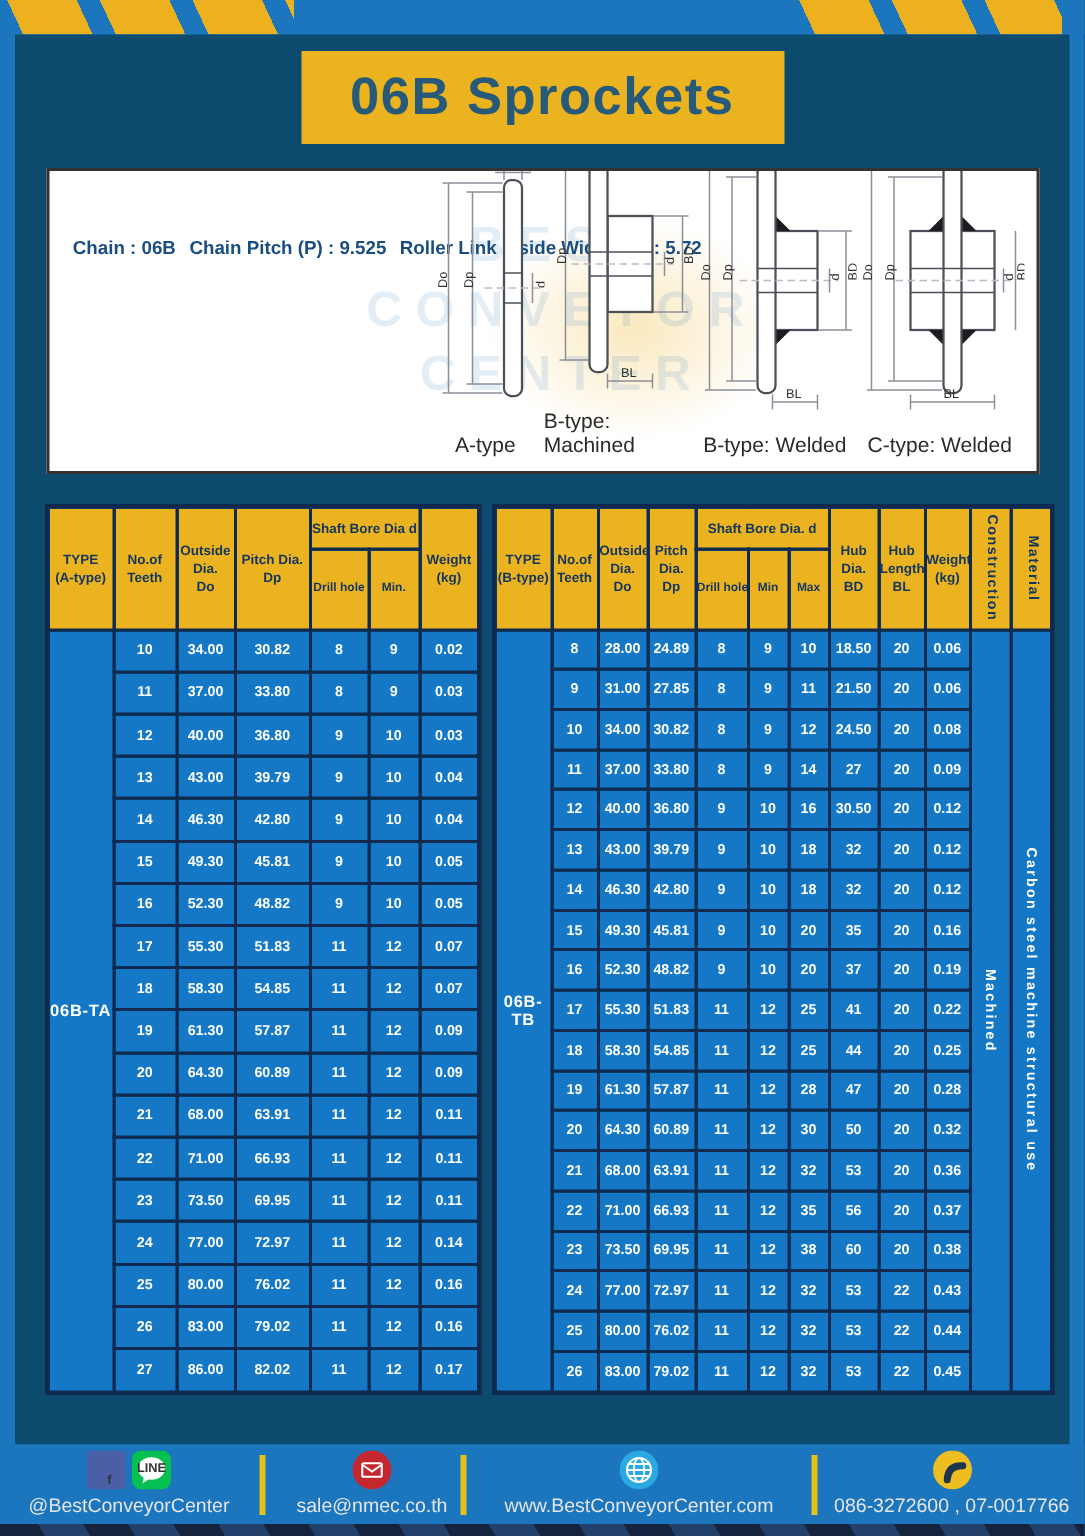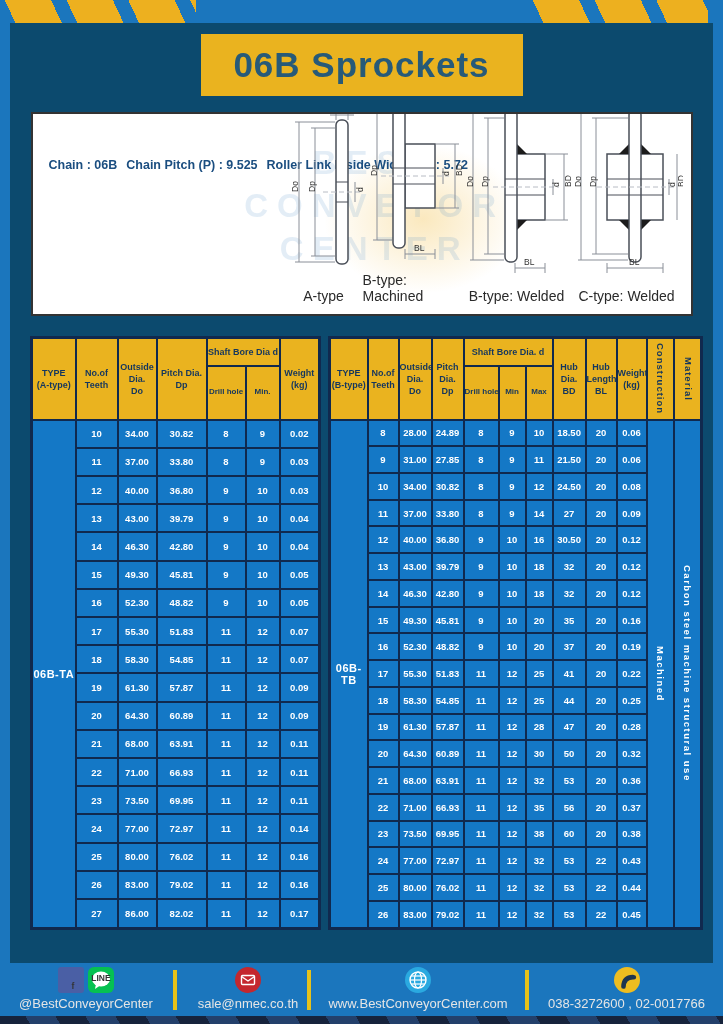--- a/index.html
+++ b/index.html
@@ -58,21 +58,21 @@
   tr.h1 { height:28px; } tr.h2 { height:54px; }
   td.type-cell { font-size:11px; letter-spacing:0.5px; }
   .vert { writing-mode:vertical-rl; }
   th.vert { font-size:9.5px !important; letter-spacing:1px; padding:2px 0; }
   td.vert { letter-spacing:1.5px; font-size:9.5px; }
   
   .footer { position:absolute; left:0; bottom:8px; width:723px; height:53px; background:#1b76bd;
             display:flex; align-items:stretch; }
   .fgroup { display:flex; flex-direction:column; align-items:center; justify-content:flex-start;
             padding-top:2px; }
-  .g1 { width:172px; } .g2 { width:128px;padding-left:12px; } .g3 { width:212px; } .g4 { flex:1; }
+  .g1 { width:172px; } .g2 { width:128px;padding-left:12px; } .g3 { width:228px; } .g4 { flex:1; }
   .fsep { width:4px; height:40px; background:#e6c21a; align-self:center; margin:0 1px; }
   .icon-row { display:flex; gap:4px; align-items:center; height:30px; }
   .ftext { font-size:13px; font-weight:normal; color:#e5e5e5; margin-top:1px; white-space:nowrap; }
   
   .strip { position:absolute; bottom:0; left:0; width:723px; height:8px;
            background:repeating-linear-gradient(60deg, #16233c 0 26px, #23406b 26px 52px); }
 </style>
 </head>
 <body>
 
@@ -714,17 +714,17 @@
   <div class="fsep"></div>
   <div class="fgroup g4">
     <div class="icon-row">
       <svg width="26" height="26" viewBox="0 0 26 26">
         <circle cx="13" cy="13" r="13" fill="#eebd20"></circle>
         <g transform="rotate(-42 13 13)">
           <path d="M6 15.5 q7 -7 14 0" fill="none" stroke="#1d3550" stroke-width="4.6" stroke-linecap="round"></path>
         </g>
       </svg>
     </div>
-    <div class="ftext">038-3272600 , 02-0017766</div>
+    <div class="ftext">086-3272600 , 07-0017766</div>
   </div>
 </div>
 
 <div class="strip"></div>
 
 </body></html>

